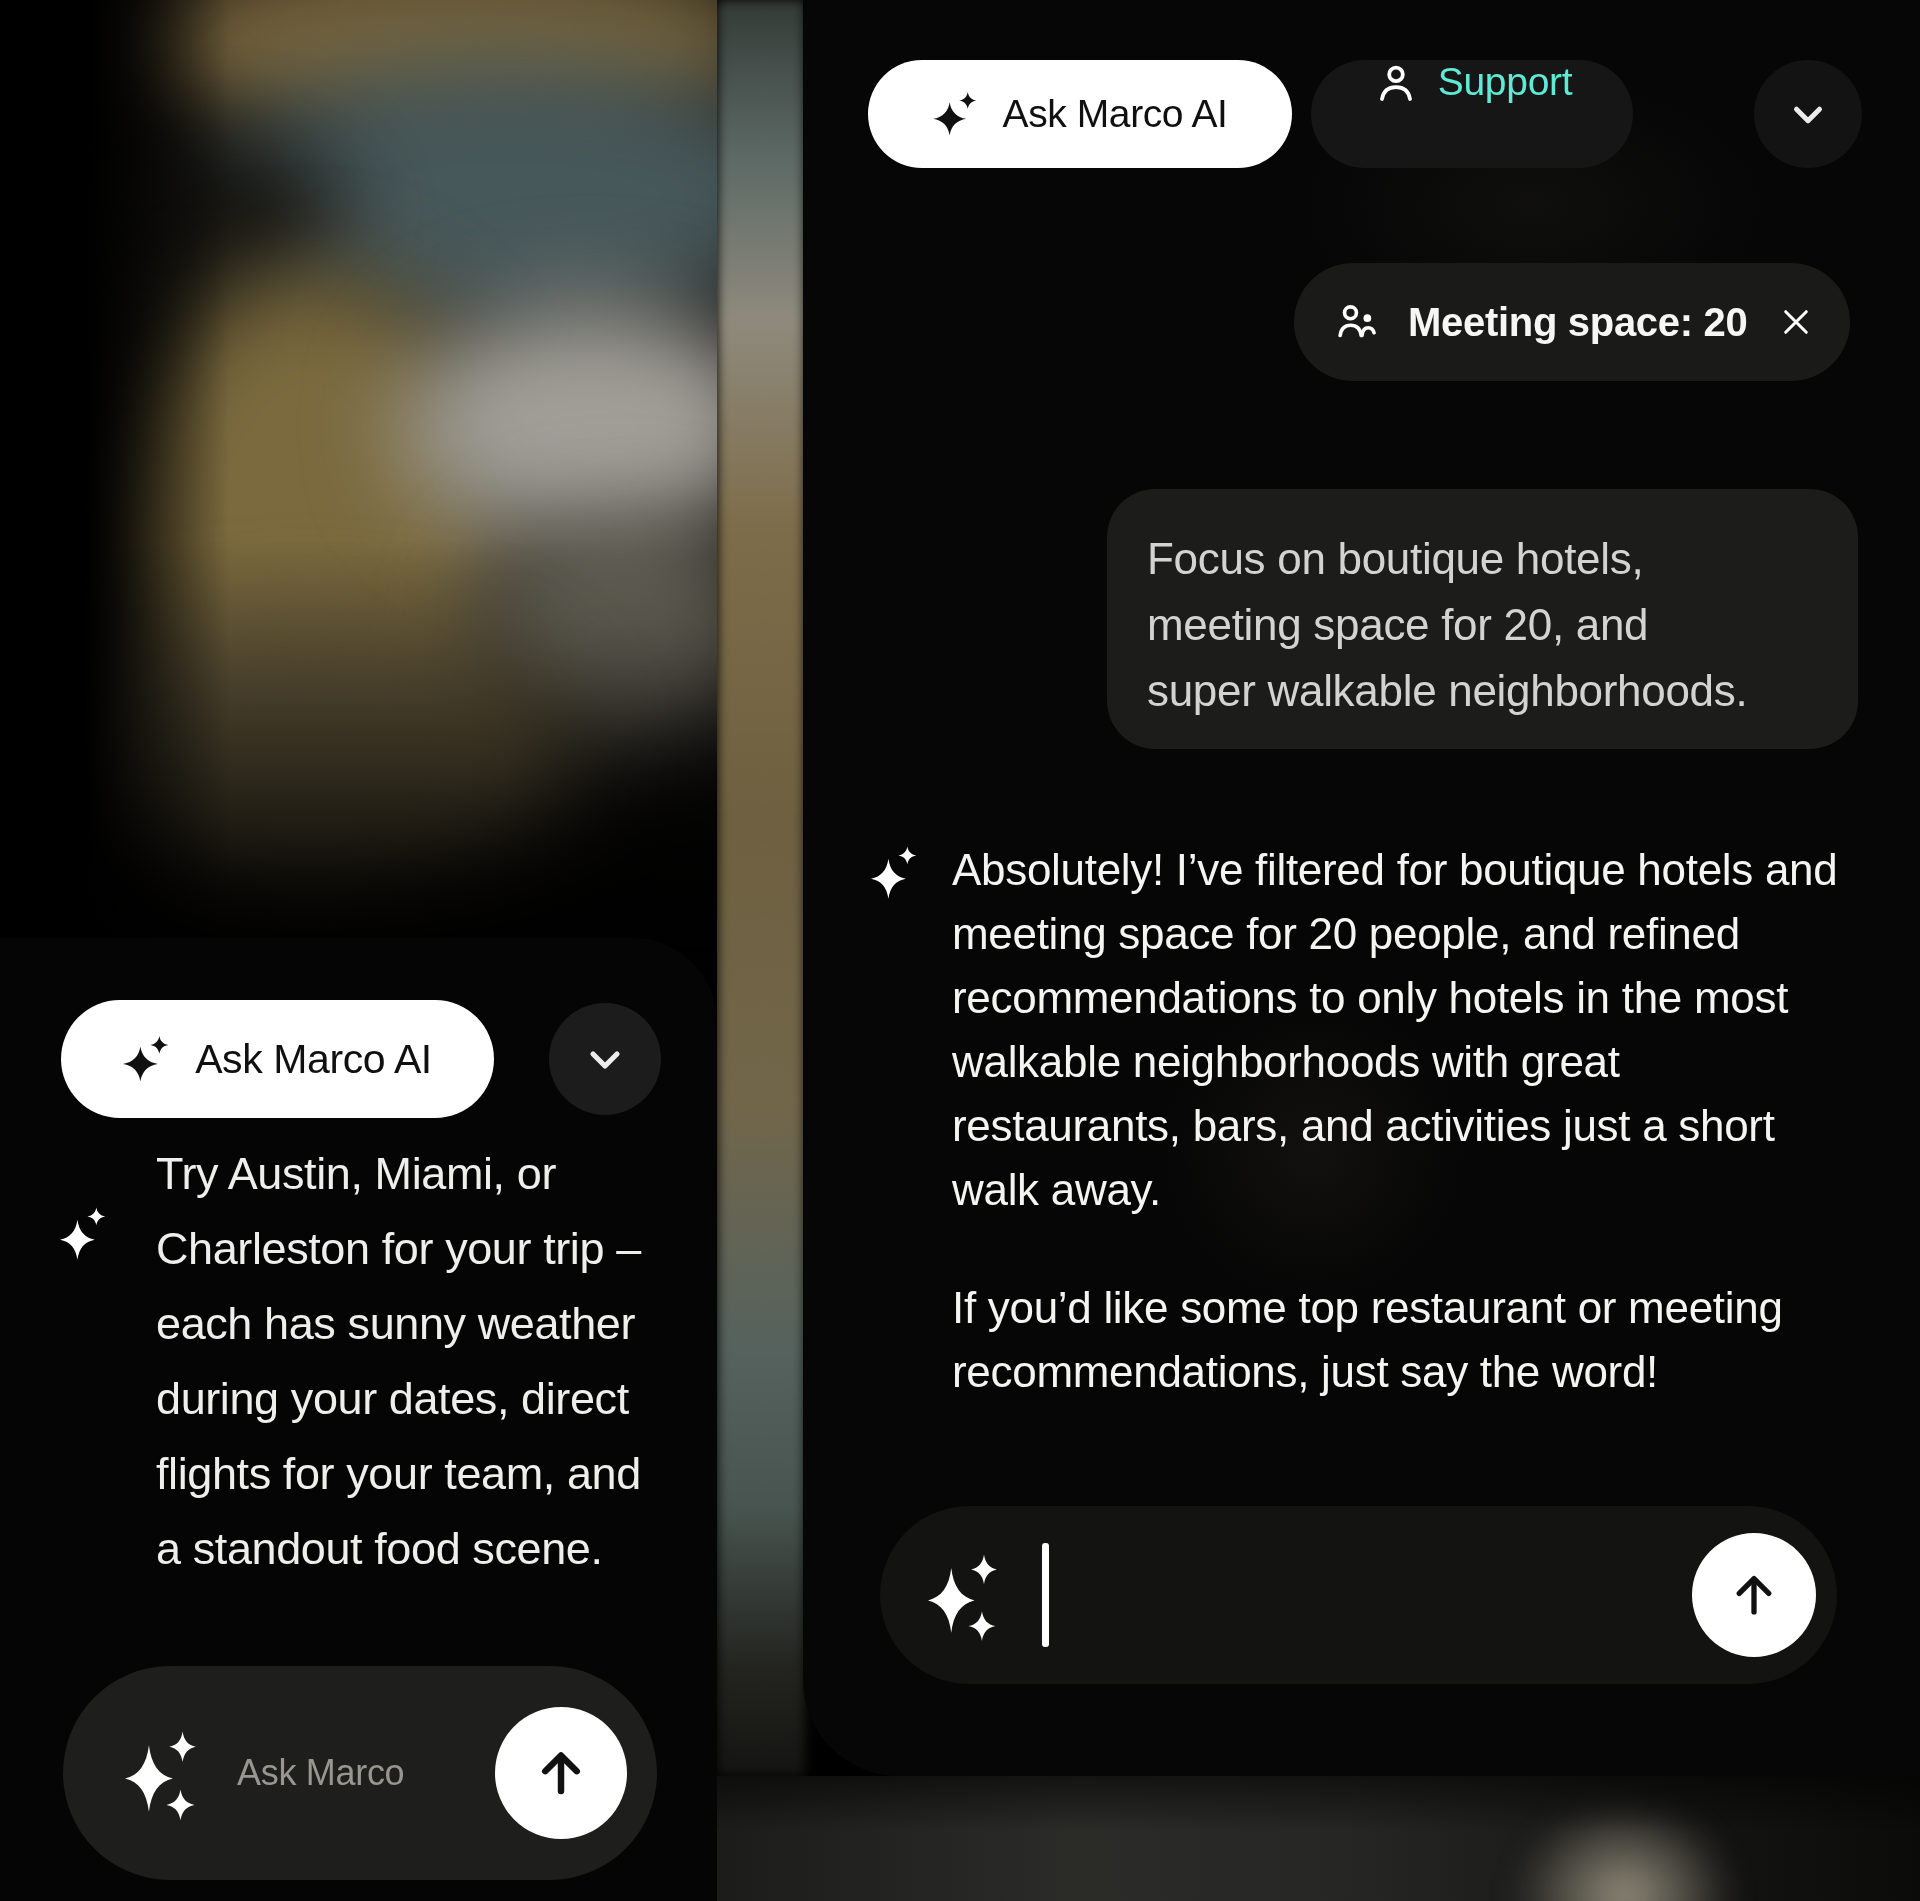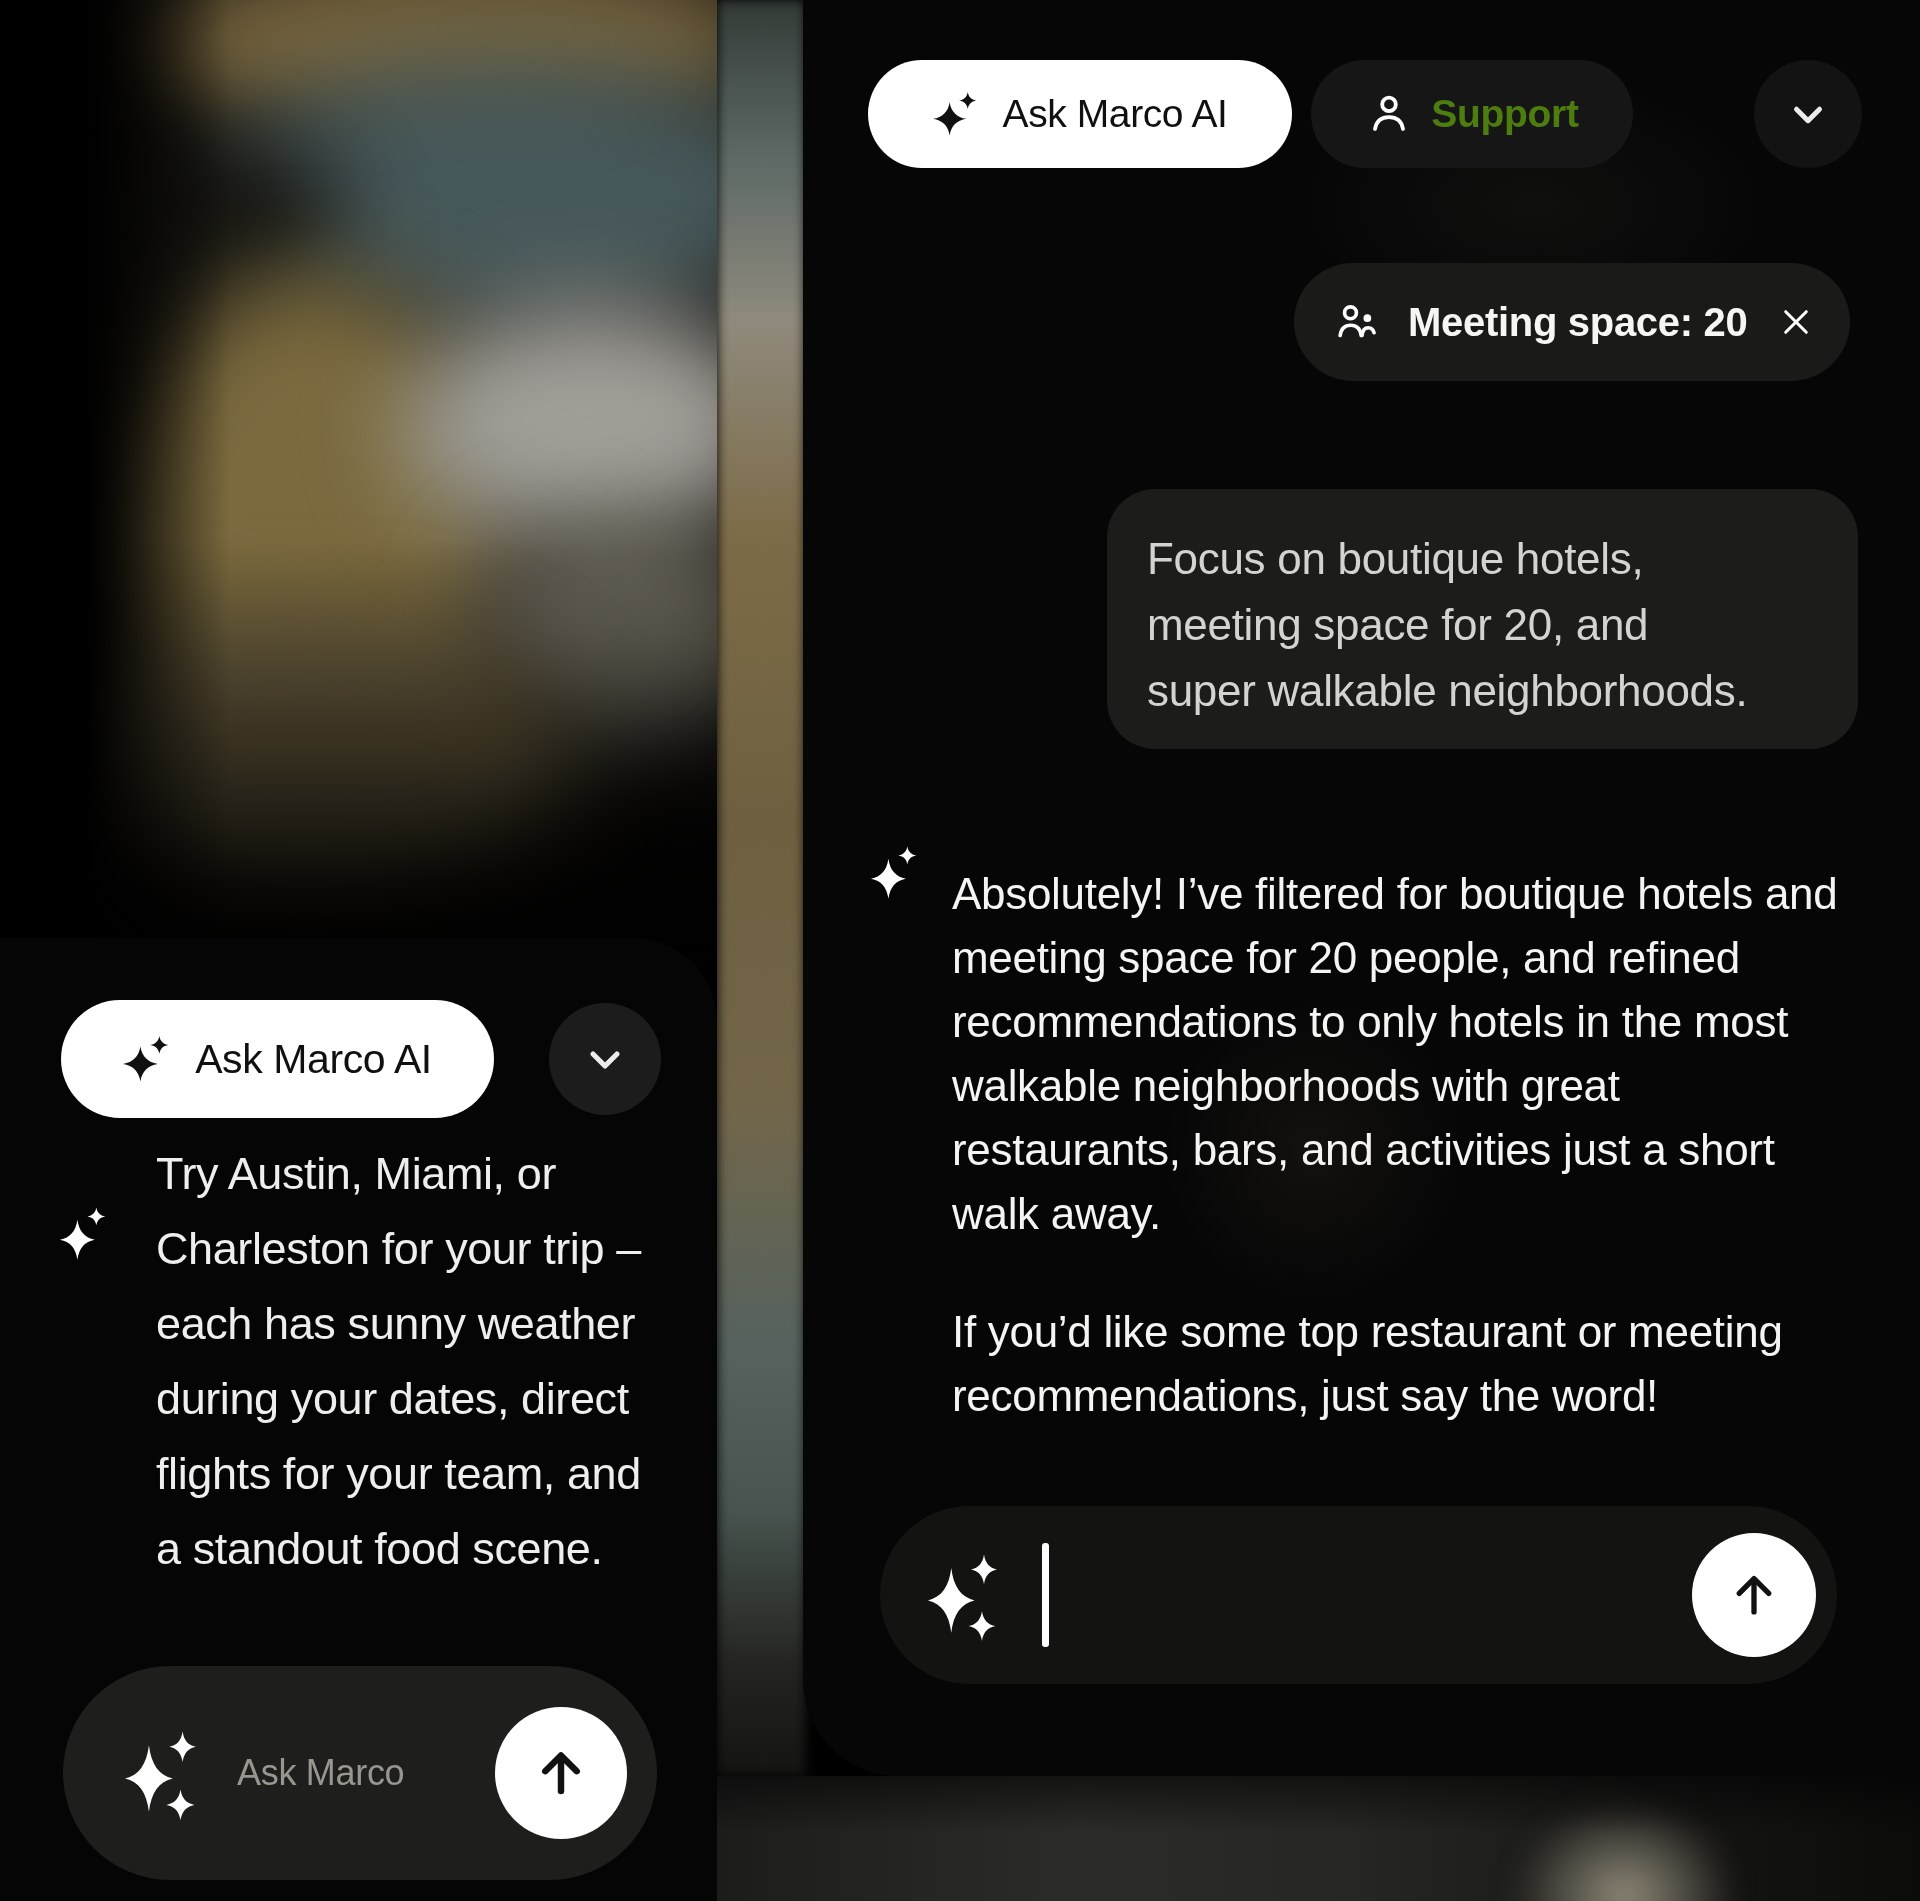--- a/index.html
+++ b/index.html
@@ -54,40 +54,40 @@
       background:radial-gradient(closest-side,#938d7b,rgba(147,141,123,0));filter:blur(14px);}
   .bb-shade{position:absolute;inset:0;background:linear-gradient(180deg,rgba(0,0,0,.55),rgba(0,0,0,0) 45%);}
 
   .right-sheet{position:absolute;left:86px;top:0;width:1117px;height:1776px;background:#060606;
       border-bottom-left-radius:96px;overflow:hidden;}
   .sheet-blob{position:absolute;border-radius:50%;pointer-events:none;}
   .sb1{left:500px;top:80px;width:460px;height:250px;background:radial-gradient(closest-side,rgba(85,82,74,.12),rgba(0,0,0,0));}
   .sb2{left:360px;top:1000px;width:300px;height:300px;background:radial-gradient(closest-side,rgba(80,75,62,.16),rgba(0,0,0,0));}
 
   .rp-ask{left:65px;top:60px;width:424px;height:108px;font-size:39px;letter-spacing:-.4px;}
-  .tab-dark{position:absolute;display:flex;align-items:center;justify-content:center;gap:18px;
-      background:#161616;border-radius:999px;color:#4d7c0f;font-weight:bold;}
+  .tab-dark{position:absolute;display:flex;align-items:flex-start;justify-content:center;gap:18px;
+      background:#161616;border-radius:999px;color:#5eead4;font-weight:normal;}
   .rp-support{left:508px;top:60px;width:322px;height:108px;font-size:39px;letter-spacing:-.3px;}
   .rp-collapse{left:951px;top:60px;width:108px;height:108px;background:#131313;}
 
   .chip{position:absolute;display:flex;align-items:center;background:#1a1a19;border-radius:999px;
       color:#f6f6f4;font-weight:bold;font-size:40px;letter-spacing:-.3px;height:118px;top:263px;}
   .chip .cicon{margin-left:40px;width:46px;height:46px;flex:none;}
   .chip .clabel{margin-left:28px;}
   .chip .cx{margin-left:30px;margin-right:34px;width:38px;height:38px;flex:none;}
   .chip-boutique{left:67px;width:394px;}
   .chip-meeting{left:491px;width:556px;align-items:center;}
 
   .bubble{left:304px;top:489px;width:751px;height:260px;background:#1c1c1b;border-radius:48px;
       box-sizing:border-box;padding:37px 40px;font-size:44px;line-height:66px;color:#d3d3d1;
       letter-spacing:-.3px;white-space:pre-line;}
 
   .ai-icon{left:68px;top:843px;width:46px;height:60px;}
   .ai-text{left:149px;top:838px;width:920px;font-size:44px;line-height:64px;color:#f4f4f2;
-      letter-spacing:-.3px;margin-top:24px;}
+      letter-spacing:-.3px;}
   .ai-text .para{white-space:pre-line;margin:0 0 54px 0;}
   .ai-text .para:last-child{margin-bottom:0;}
 
   .rp-input{left:77px;top:1506px;width:957px;height:178px;background:#131312;}
   .rp-input .trio{margin-left:48px;width:70px;height:104px;}
   .cursor{margin-left:44px;width:7px;height:104px;background:#fff;border-radius:3px;}
   .rp-input .val{margin-left:18px;font-size:44px;color:#f2f2f0;}
   .rp-send{right:21px;top:50%;transform:translateY(-50%);width:124px;height:124px;}
 
   svg{display:block;}

